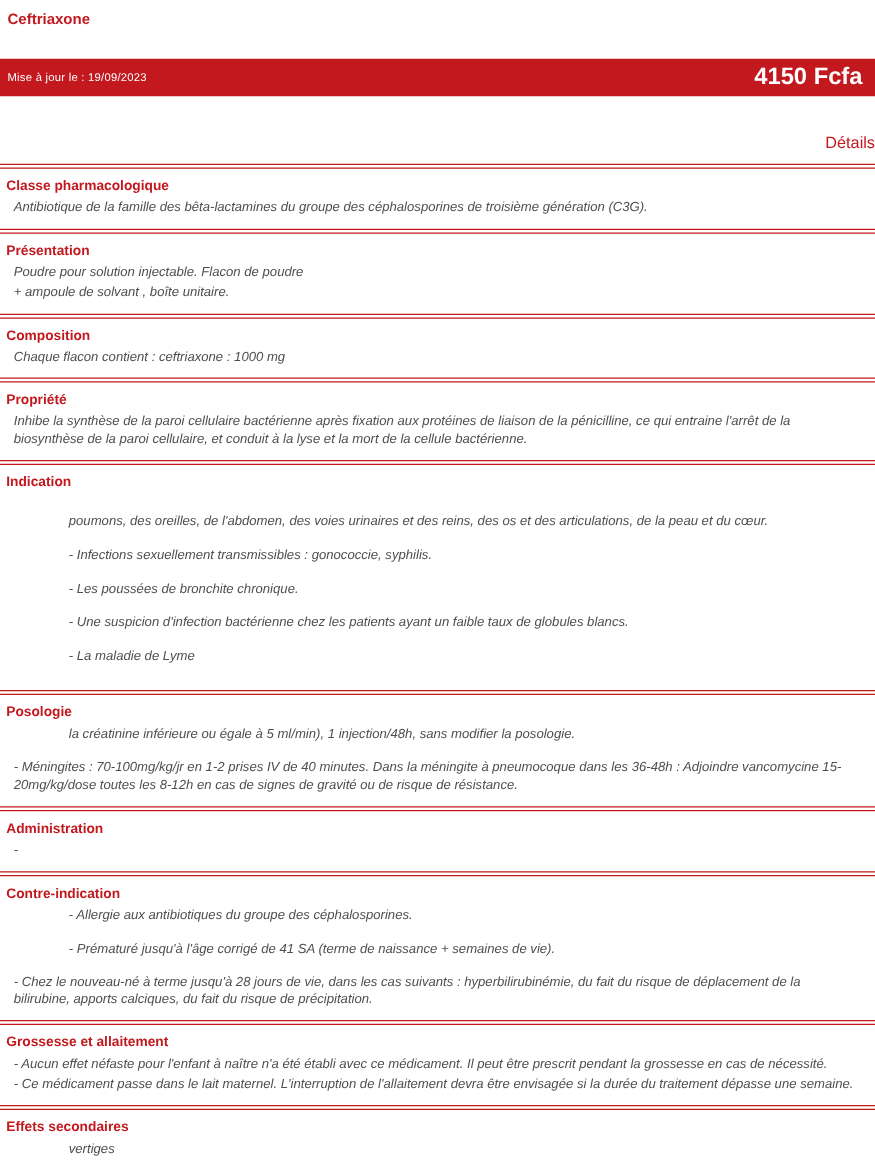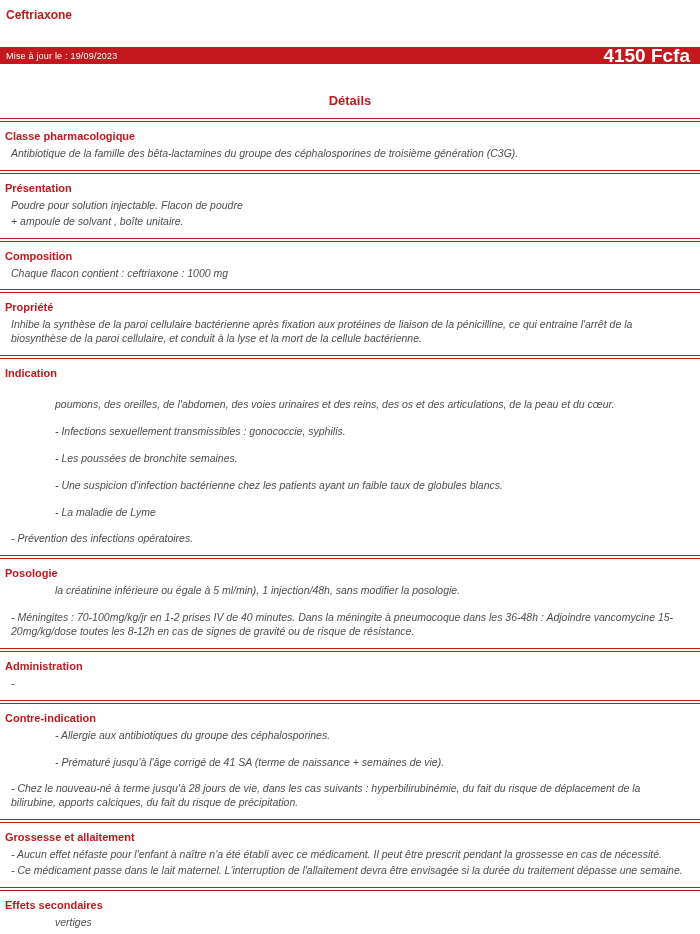--- a/index.html
+++ b/index.html
@@ -14,33 +14,33 @@
   }
   .page-title {
     color: var(--accent);
     font-size: 12px;
     font-weight: bold;
     padding: 8px 0 25px 6px;
   }
   .topbar {
     background: var(--accent);
     color: #ffffff;
-    height: 17px;
+    height: 30px;
     display: flex;
     align-items: center;
     justify-content: space-between;
     padding: 0 10px 0 6px;
   }
   .topbar .updated { font-size: 9px; letter-spacing: .2px; }
   .topbar .price   { font-size: 19px; font-weight: bold; }
   .details-tab {
     color: var(--accent);
-    text-align: center;
+    text-align: right;
     font-size: 13px;
-    font-weight: 700;
+    font-weight: 400;
     margin-top: 29px;
     margin-bottom: 10px;
   }
   .sep {
     height: 4px;
     border-top: 1px solid var(--accent);
     border-bottom: 1px solid var(--accent);
   }
   .sec .h {
     color: var(--accent);
@@ -105,24 +105,23 @@
       <p>Inhibe la synthèse de la paroi cellulaire bactérienne après fixation aux protéines de liaison de la pénicilline, ce qui entraine l'arrêt de la biosynthèse de la paroi cellulaire, et conduit à la lyse et la mort de la cellule bactérienne.</p>
     </div>
     <div class="sep"></div>
   </section>
 
   <section class="sec">
     <h2 class="h">Indication</h2>
     <div class="b">
       <p class="mt sp">poumons, des oreilles, de l'abdomen, des voies urinaires et des reins, des os et des articulations, de la peau et du cœur.</p>
       <p class="sp">- Infections sexuellement transmissibles : gonococcie, syphilis.</p>
-      <p class="sp">- Les poussées de bronchite semaines.</p>
+      <p class="sp">- Les poussées de bronchite chronique.</p>
       <p class="sp">- Une suspicion d'infection bactérienne chez les patients ayant un faible taux de globules blancs.</p>
       <p class="sp">- La maladie de Lyme</p>
-      <p>- Prévention des infections opératoires.</p>
     </div>
     <div class="sep"></div>
   </section>
 
   <section class="sec">
     <h2 class="h">Posologie</h2>
     <div class="b">
       <p class="sp">la créatinine inférieure ou égale à 5 ml/min), 1 injection/48h, sans modifier la posologie.</p>
       <p>- Méningites : 70-100mg/kg/jr en 1-2 prises IV de 40 minutes. Dans la méningite à pneumocoque dans les 36-48h : Adjoindre vancomycine 15-20mg/kg/dose toutes les 8-12h en cas de signes de gravité ou de risque de résistance.</p>
     </div>

